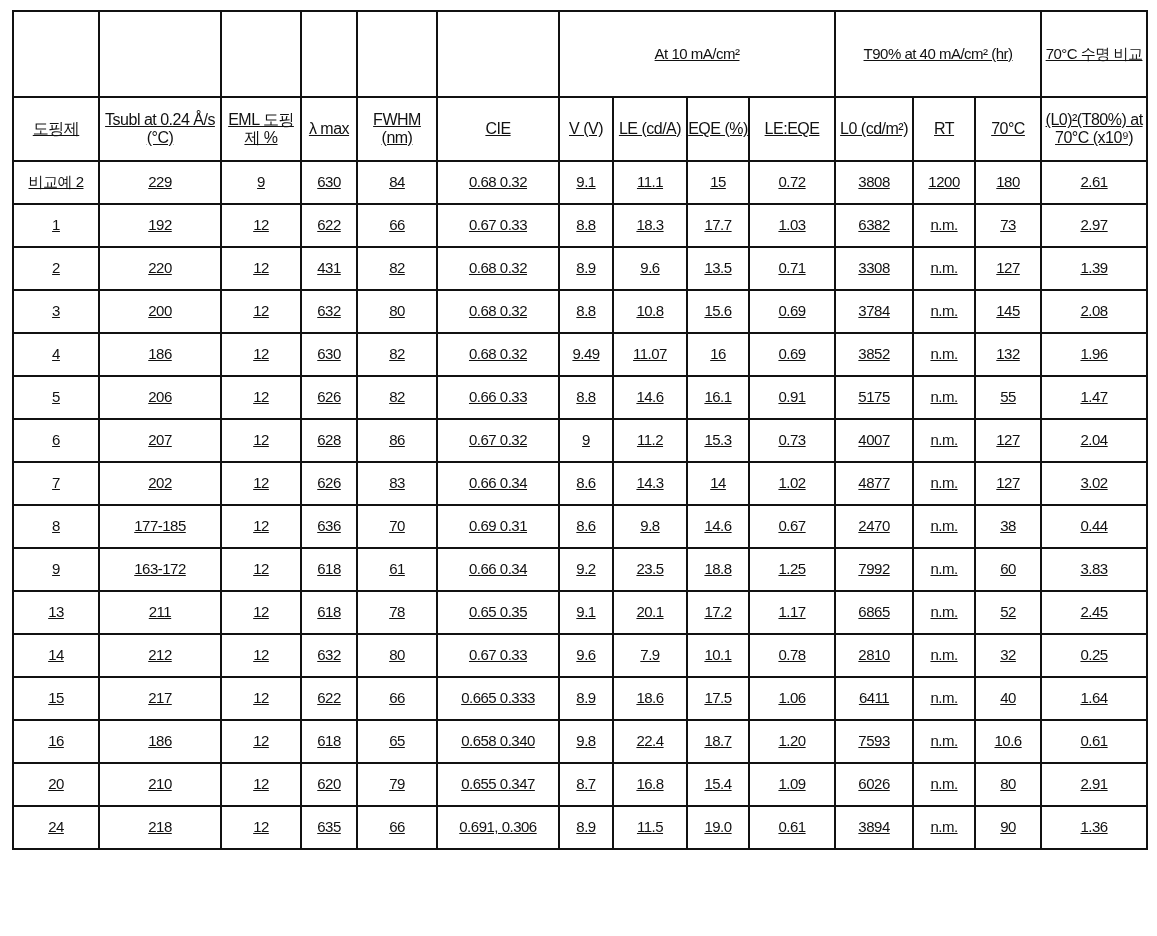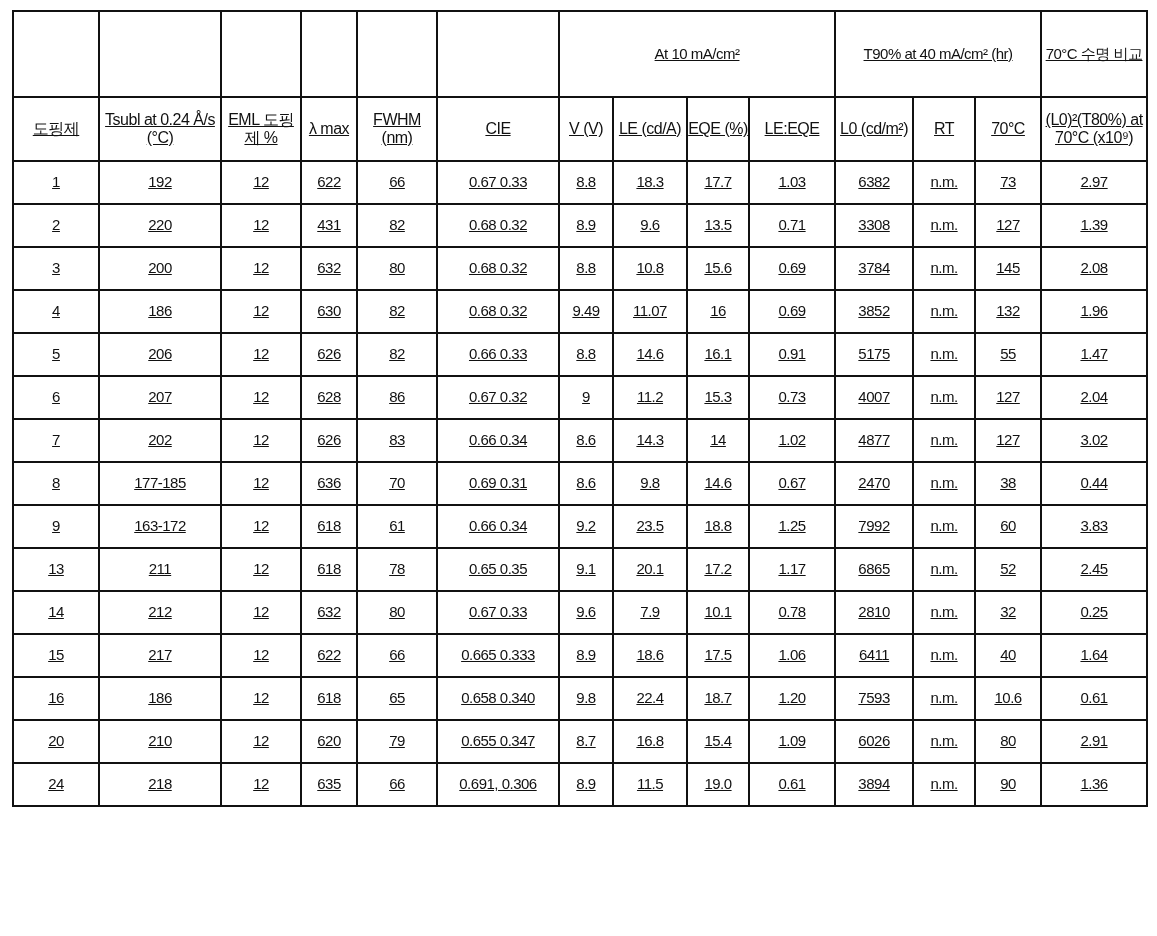--- a/index.html
+++ b/index.html
@@ -68,20 +68,36 @@
       <th>EQE (%)</th>
       <th>LE:EQE</th>
       <th>L0 (cd/m²)</th>
       <th>RT</th>
       <th>70°C</th>
       <th>(L0)²(T80%) at 70°C (x10⁹)</th>
     </tr>
   </thead>
   <tbody id="tbody">
       <tr class="row">
+        <td class="ko-small">비교예 2</td>
+        <td>229</td>
+        <td>9</td>
+        <td>630</td>
+        <td>84</td>
+        <td>0.68 0.32</td>
+        <td>9.1</td>
+        <td>11.1</td>
+        <td>15</td>
+        <td>0.72</td>
+        <td>3808</td>
+        <td>1200</td>
+        <td>180</td>
+        <td>2.61</td>
+      </tr>
+      <tr class="row">
         <td>1</td>
         <td>192</td>
         <td>12</td>
         <td>622</td>
         <td>66</td>
         <td>0.67 0.33</td>
         <td>8.8</td>
         <td>18.3</td>
         <td>17.7</td>
         <td>1.03</td>

